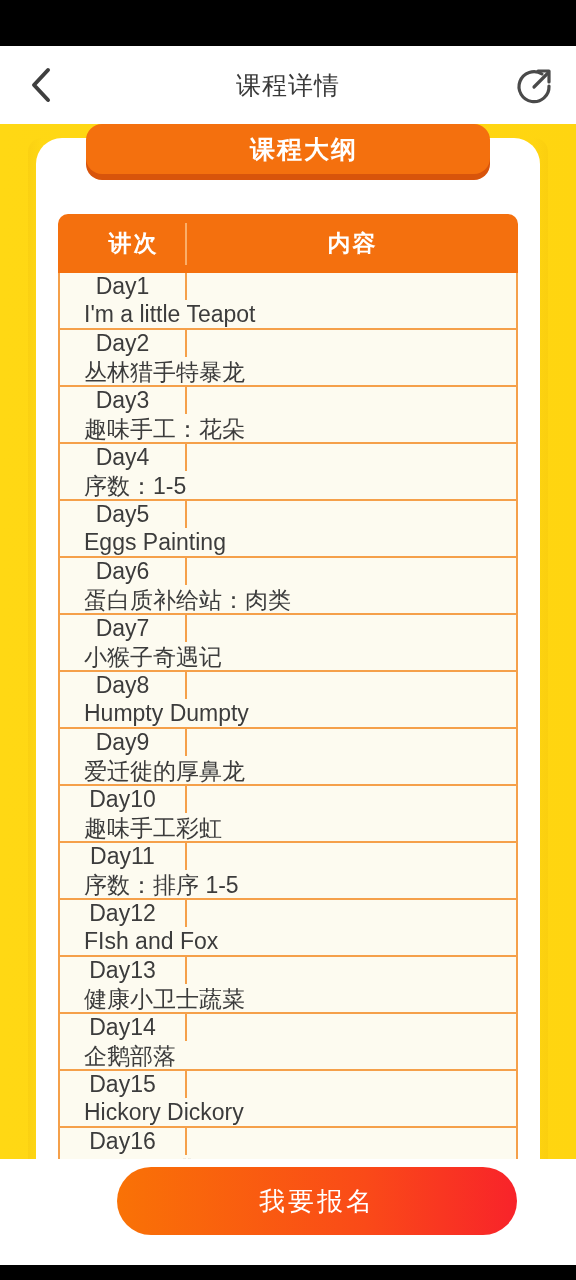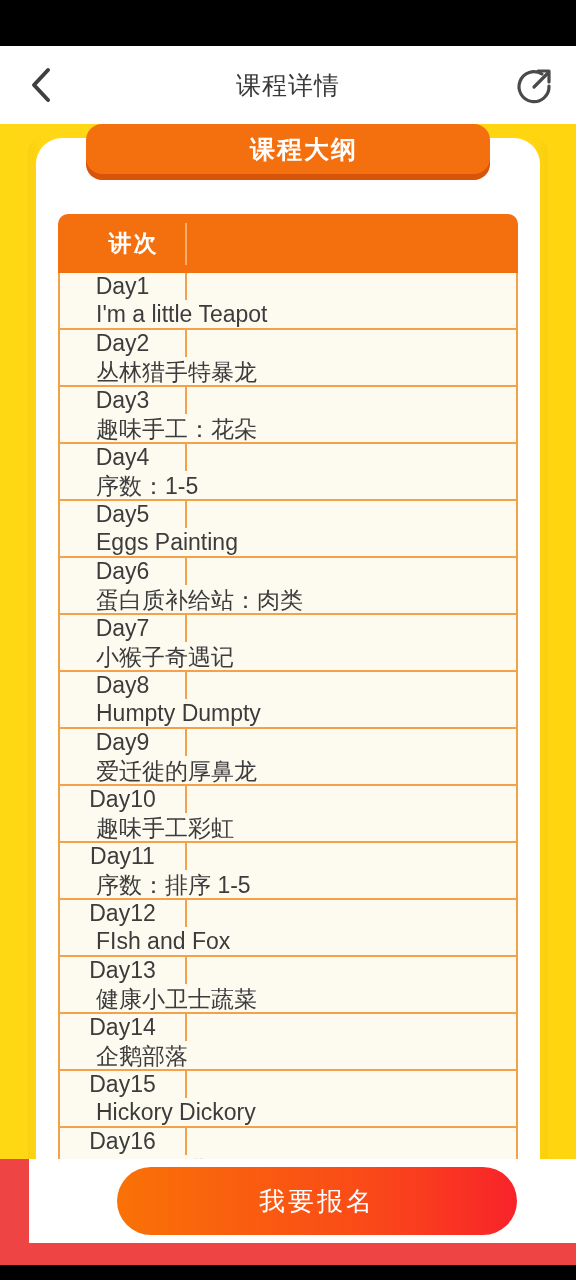--- a/index.html
+++ b/index.html
@@ -2,21 +2,21 @@
 <html><head>
 <meta charset="utf-8">
 <style>
   * { margin:0; padding:0; box-sizing:border-box; }
   html, body {
     width:576px; height:1280px;
     background:#000;
     font-family:"Liberation Sans","DejaVu Sans",sans-serif;
     overflow:hidden;
   }
-  #screen { position:relative; width:576px; height:1280px; background:#ef4444; overflow:hidden; }
+  #screen { position:relative; width:576px; height:1280px; background:#ffffff; overflow:hidden; }
 
   
   .status-bar { position:absolute; left:0; top:0; width:576px; height:46px; background:#000; }
 
   
   .nav-bar {
     position:absolute; left:0; top:46px; width:576px; height:78px;
     background:#fff; display:flex; align-items:center; justify-content:space-between;
     padding:0 18px;
   }
@@ -67,21 +67,21 @@
   .t-head .divider { width:2px; height:42px; align-self:center; background:#FBAE68; }
   .t-head .c2 { flex:1; }
 
   .t-row { display:flex; height:57px; background:#FDFBF0; border-bottom:2px solid #F5A04A;flex-direction:column; }
   .t-row .c1 {
     width:127px; display:flex; align-items:center; justify-content:center;
     border-right:2px solid #F5A04A; color:#3c3c3c; font-size:23px;
   }
   .t-row .c2 {
     flex:1; display:flex; align-items:center;
-    padding-left:36px; color:#3c3c3c; font-size:23px;
+    padding-left:24px; color:#3c3c3c; font-size:23px;
   }
   .t-row.side-border { border-left:2px solid #F5A04A; border-right:2px solid #F5A04A; }
 
   
   .cta-bar {
     position:absolute; left:0; top:1159px; width:576px; height:84px; background:#fff;
     display:flex; align-items:center; justify-content:center;margin-left:29px;
   }
   .cta-button {
     width:400px; height:68px; border-radius:34px;
@@ -123,20 +123,21 @@
       <div class="banner-shadow"></div>
       <div class="banner">
         <span class="banner-text">课程大纲</span>
       </div>
     </div>
 
     <div class="table">
       <div class="t-head">
         <div class="cell c1">讲次</div>
         <div class="divider"></div>
+        <div class="cell c2">内容</div>
       </div>
       <div id="table-body">
           <div class="t-row side-border">
             <div class="c1">Day1</div>
             <div class="c2">I'm a little Teapot</div>
           </div>
           <div class="t-row side-border">
             <div class="c1">Day2</div>
             <div class="c2">丛林猎手特暴龙</div>
           </div>

